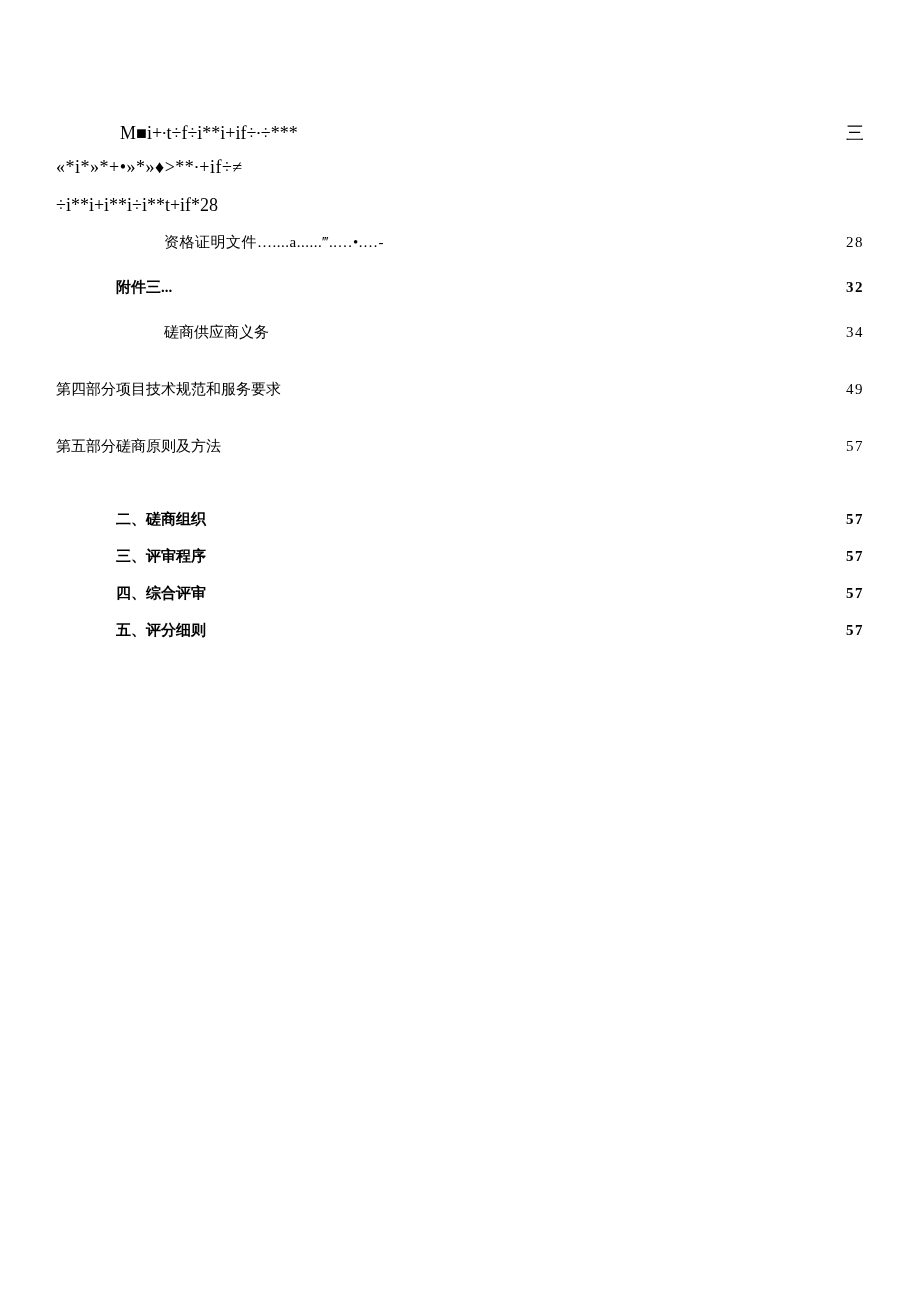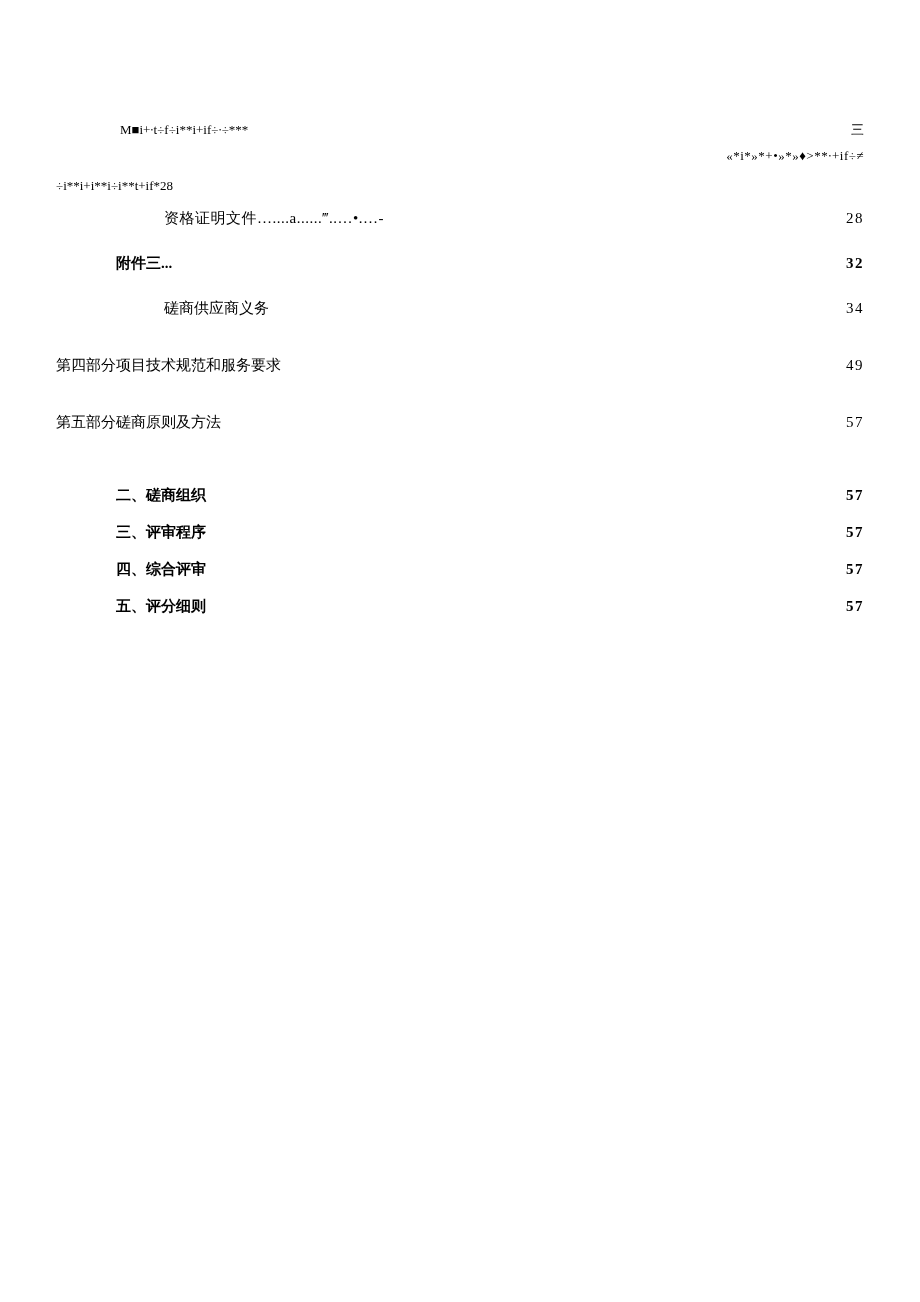--- a/index.html
+++ b/index.html
@@ -12,32 +12,32 @@
     font-family: "SimSun", "宋体", serif;
     font-size: 15px;
     color: #000;
     line-height: 1.5;
   }
   .page {
     padding: 120px 56px 0 56px;
     box-sizing: border-box;
   }
   .garble-block {
-    font-size: 13px;
+    font-size: 18px;
     line-height: 1.55;
     letter-spacing: 0px;
     margin-bottom: 6px;
   }
   .g1 { padding-left: 64px; }
   .g1-right { float: right; }
   .g2 { }
   .g2-left { }
   .g2-mid { padding-left: 36px; }
   .g2-right { float: right; letter-spacing: 0.5px; }
-  .g3 { text-align: right; letter-spacing: 0.5px; }
+  .g3 { text-align: left; letter-spacing: 0.5px; }
   .clear { clear: both; }
   .g4 { margin-top: 10px; }
 
   .toc {
     margin-top: 6px;
   }
   .toc-line {
     display: flex;
     align-items: baseline;
     white-space: nowrap;

